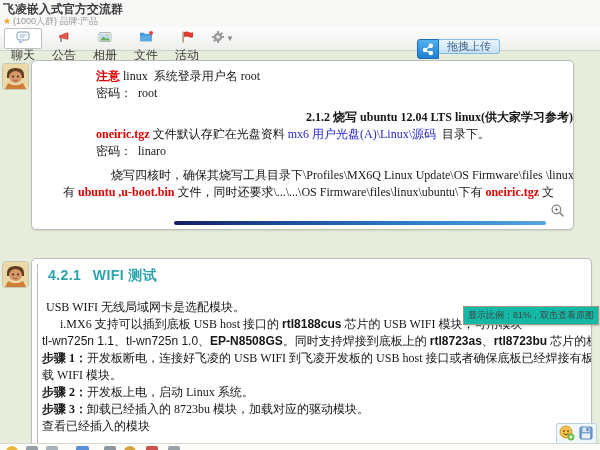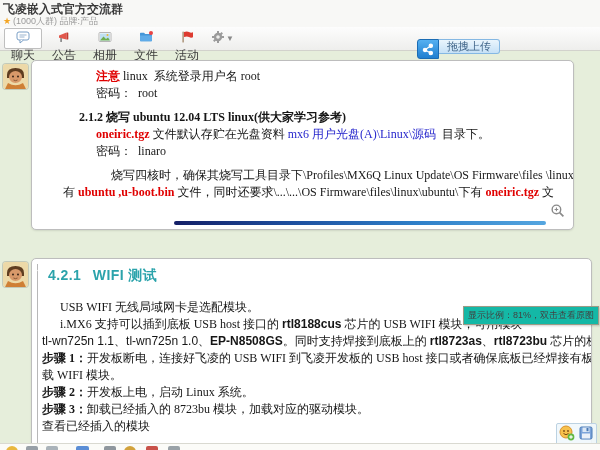--- a/index.html
+++ b/index.html
@@ -162,21 +162,21 @@
           <circle cx="15" cy="12.5" r="0.9" fill="#2a1a10"></circle>
           <path d="M10.5 16 Q12.5 17.3 14.5 16" stroke="#8a5a35" fill="none"></path>
           <path d="M2 25 L5 19 Q12.5 23.5 20 19 L23 25 Z" fill="#cf7f35"></path>
         </svg>
     </div>
     <div class="bubble" style="top:10px;width:543px;height:170px;">
       <div class="notch"></div>
       <div class="doc">
           <div class="doc-line" style="margin-left: 54px;"><span style="color: rgb(224, 0, 0); font-weight: bold;">注意</span><span> linux  系统登录用户名 root</span></div>
           <div class="doc-line" style="margin-left: 54px;"><span>密码：  root</span></div>
-          <div class="doc-line" style="margin-left: 37px; margin-top: 7px;"><span style="font-weight: bold;">2.1.2 烧写 ubuntu 12.04 LTS linux(供大家学习参考)</span></div>
+          <div class="doc-line" style="margin-left: 37px; margin-top: 7px; text-align: right;"><span style="font-weight: bold;">2.1.2 烧写 ubuntu 12.04 LTS linux(供大家学习参考)</span></div>
           <div class="doc-line" style="margin-left: 54px;"><span style="color: rgb(224, 0, 0); font-weight: bold;">oneiric.tgz</span><span> 文件默认存贮在光盘资料 </span><span style="color: rgb(38, 38, 204);">mx6 用户光盘(A)\Linux\源码</span><span>  目录下。</span></div>
           <div class="doc-line" style="margin-left: 54px;"><span>密码：  linaro</span></div>
           <div class="doc-line" style="margin-left: 69px; margin-top: 7px;"><span>烧写四核时，确保其烧写工具目录下\Profiles\MX6Q Linux Update\OS Firmware\files \linux 下</span></div>
           <div class="doc-line" style="margin-left: 21px;"><span>有 </span><span style="color: rgb(224, 0, 0); font-weight: bold;">ubuntu ,u-boot.bin</span><span> 文件，同时还要求\...\...\OS Firmware\files\linux\ubuntu\下有 </span><span style="color: rgb(224, 0, 0); font-weight: bold;">oneiric.tgz</span><span> 文</span></div>
         </div>
       <div class="footer-line"></div>
       <div class="mag">
         <svg width="15" height="15" viewBox="0 0 14 14">
             <circle cx="6" cy="6" r="4" fill="rgba(255,255,255,.7)" stroke="#8a8a8a" stroke-width="1.3"></circle>
             <line x1="9" y1="9" x2="12.5" y2="12.5" stroke="#8a8a8a" stroke-width="1.6"></line>
@@ -195,21 +195,21 @@
           <circle cx="15" cy="12.5" r="0.9" fill="#2a1a10"></circle>
           <path d="M10.5 16 Q12.5 17.3 14.5 16" stroke="#8a5a35" fill="none"></path>
           <path d="M2 25 L5 19 Q12.5 23.5 20 19 L23 25 Z" fill="#cf7f35"></path>
         </svg>
     </div>
     <div class="bubble" style="top:208px;width:561px;height:194px;">
       <div class="notch"></div>
       <div class="vline"></div>
       <div class="doc">
           <div class="doc-line heading" style="margin-left: 6px;"><span style="color: rgb(43, 163, 171); font-weight: bold; font-family: &quot;Liberation Sans&quot;, sans-serif;">4.2.1</span><span style="color: rgb(43, 163, 171);">   </span><span style="color: rgb(43, 163, 171); font-weight: bold; font-family: &quot;Liberation Sans&quot;, sans-serif;">WIFI 测试</span></div>
-          <div class="doc-line" style="margin-left: 18px; margin-top: 2px;"><span>USB WIFI 无线局域网卡是选配模块。</span></div>
+          <div class="doc-line" style="margin-left: 4px; margin-top: 2px;"><span>USB WIFI 无线局域网卡是选配模块。</span></div>
           <div class="doc-line" style="margin-left: 18px;"><span>i.MX6 支持可以插到底板 USB host 接口的 </span><span style="font-weight: bold; font-family: &quot;Liberation Sans&quot;, sans-serif;">rtl8188cus</span><span> 芯片的 USB WIFI 模块，可用模块</span></div>
           <div class="doc-line"><span style="font-family: &quot;Liberation Sans&quot;, sans-serif;">tl-wn725n 1.1、tl-wn725n 1.0、</span><span style="font-weight: bold; font-family: &quot;Liberation Sans&quot;, sans-serif;">EP-N8508GS</span><span>。同时支持焊接到底板上的 </span><span style="font-weight: bold; font-family: &quot;Liberation Sans&quot;, sans-serif;">rtl8723as</span><span>、</span><span style="font-weight: bold; font-family: &quot;Liberation Sans&quot;, sans-serif;">rtl8723bu</span><span> 芯片的板载 WIFI</span></div>
           <div class="doc-line"><span style="font-weight: bold;">步骤 1：</span><span>开发板断电，连接好飞凌的 USB WIFI 到飞凌开发板的 USB host 接口或者确保底板已经焊接有板</span></div>
           <div class="doc-line"><span>载 WIFI 模块。</span></div>
           <div class="doc-line"><span style="font-weight: bold;">步骤 2：</span><span>开发板上电，启动 Linux 系统。</span></div>
           <div class="doc-line"><span style="font-weight: bold;">步骤 3：</span><span>卸载已经插入的 8723bu 模块，加载对应的驱动模块。</span></div>
           <div class="doc-line"><span>查看已经插入的模块</span></div>
         </div>
     </div>
 

